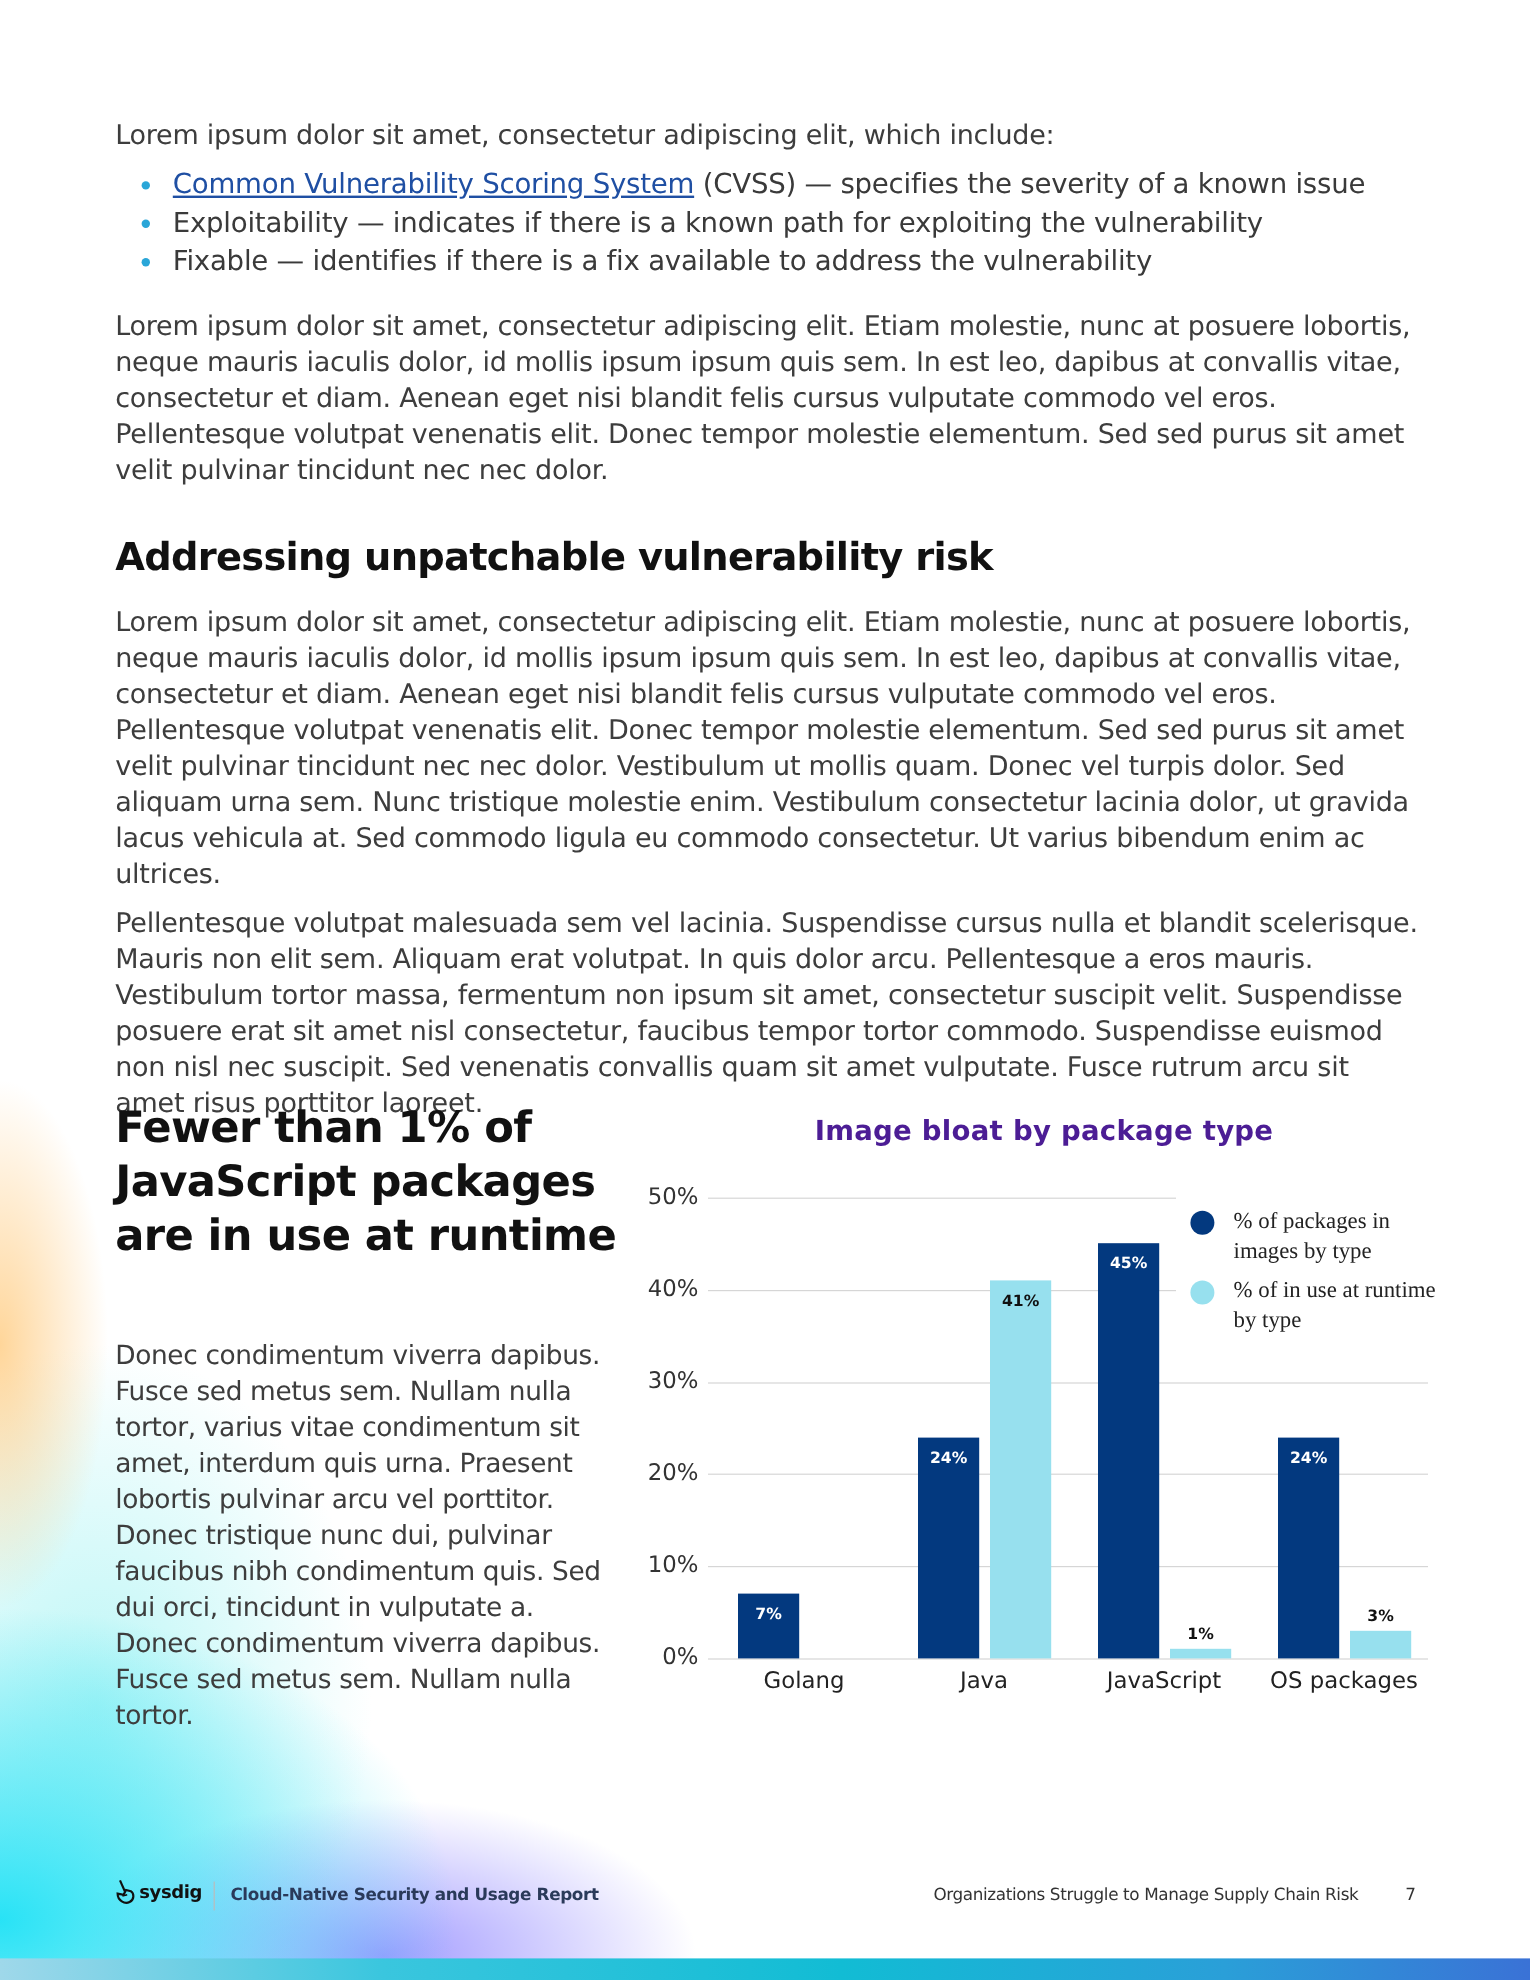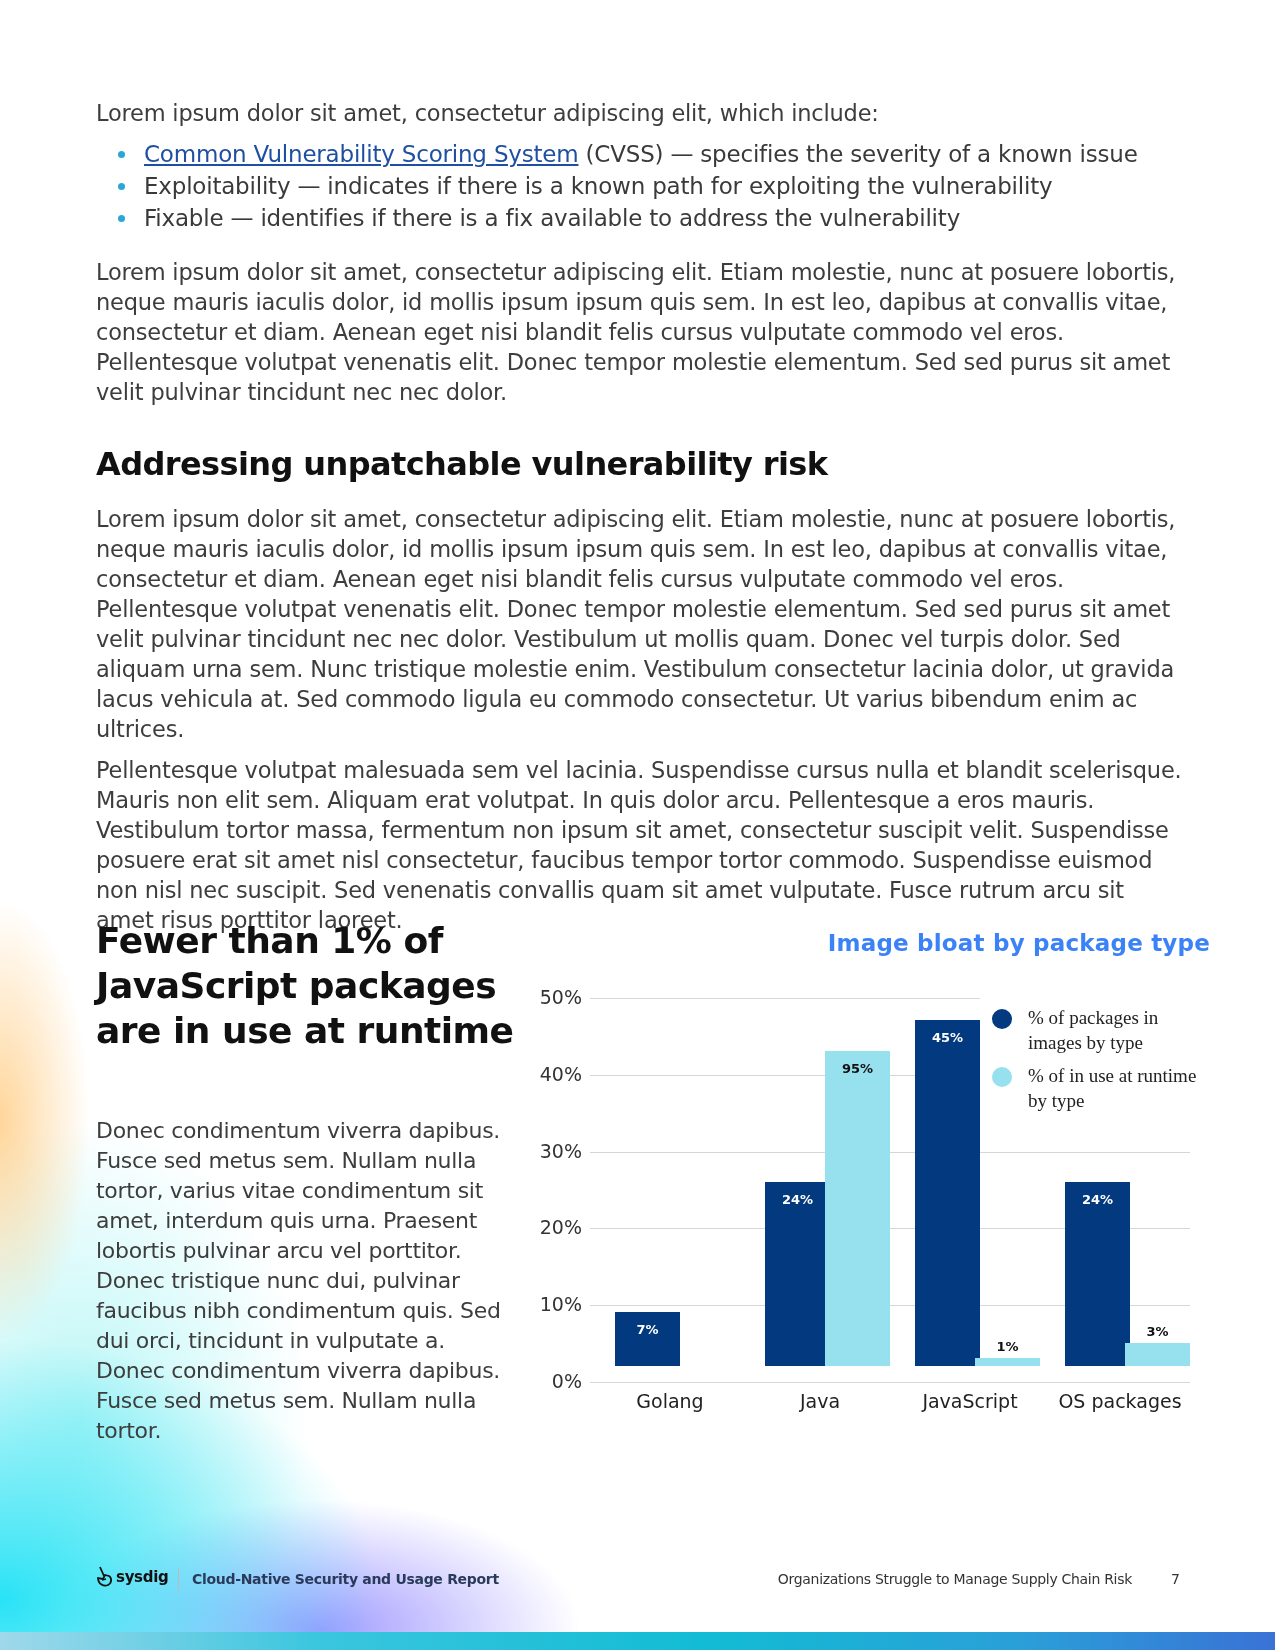--- a/index.html
+++ b/index.html
@@ -50,27 +50,27 @@
     font-size: 36px; line-height: 45px; font-weight: bold; color: #111; letter-spacing: -0.5px;
   }
   .callout-body {
     position: absolute; top: 1116px; left: 0; width: 420px;
     font-size: 22px; line-height: 30px; color: #3d3d3d; letter-spacing: -0.3px;
   }
 
   
   .chart { position: absolute; left: 530px; top: 930px; width: 660px; height: 490px; }
   .chart-title {
-    position: absolute; left: 0; top: 0; width: 680px; text-align: right;
-    font-size: 23px; font-weight: bold; color: #3b82f6; letter-spacing: 0.2px;
+    position: absolute; left: 0; top: 0; width: 680px; text-align: center;
+    font-size: 23px; font-weight: bold; color: #4c1d95; letter-spacing: 0.2px;
   }
   .plot { position: absolute; left: 60px; top: 68px; width: 600px; height: 384px; }
   .gridline { position: absolute; height: 1px; background: #d6d6d6; }
   .ytick { position: absolute; left: -60px; width: 52px; text-align: right; font-size: 19px; color: #333; }
-  .bar { position: absolute; bottom: 16px; width: 65px; }
+  .bar { position: absolute; bottom: 0; width: 51px; }
   .bar.dark { background: #03397f; }
   .bar.light { background: #97e0ee; }
   .bar-label {
     position: absolute; width: 100%; text-align: center;
     font-size: 13px; font-weight: bold;
   }
   .bar.dark .bar-label { color: #ffffff; top: 10px; }
   .bar.light .bar-label { color: #111111; top: 10px; }
   .bar-label.above { top: auto !important; bottom: 100%; margin-bottom: 4px; color: #111 !important; }
   .xtick { position: absolute; top: 392px; width: 140px; text-align: center; font-size: 19px; color: #222; }
@@ -131,21 +131,21 @@
       <div class="gridline" style="top: 0px; left: 0px; width: 390px;"></div>
       <div class="ytick" style="top: -12px;">50%</div>
       <div class="bar dark" style="height: 53.76px; left: 25px;">
         <div class="bar-label">7%</div>
       </div>
       <div class="xtick" style="left: 10px;">Golang</div>
       <div class="bar dark" style="height: 184.32px; left: 175px;">
         <div class="bar-label">24%</div>
       </div>
       <div class="bar light" style="height: 314.88px; left: 235px;">
-        <div class="bar-label">95%</div>
+        <div class="bar-label">41%</div>
       </div>
       <div class="xtick" style="left: 160px;">Java</div>
       <div class="bar dark" style="height: 345.6px; left: 325px;">
         <div class="bar-label">45%</div>
       </div>
       <div class="bar light" style="height: 7.68px; left: 385px;">
         <div class="bar-label above">1%</div>
       </div>
       <div class="xtick" style="left: 310px;">JavaScript</div>
       <div class="bar dark" style="height: 184.32px; left: 475px;">

